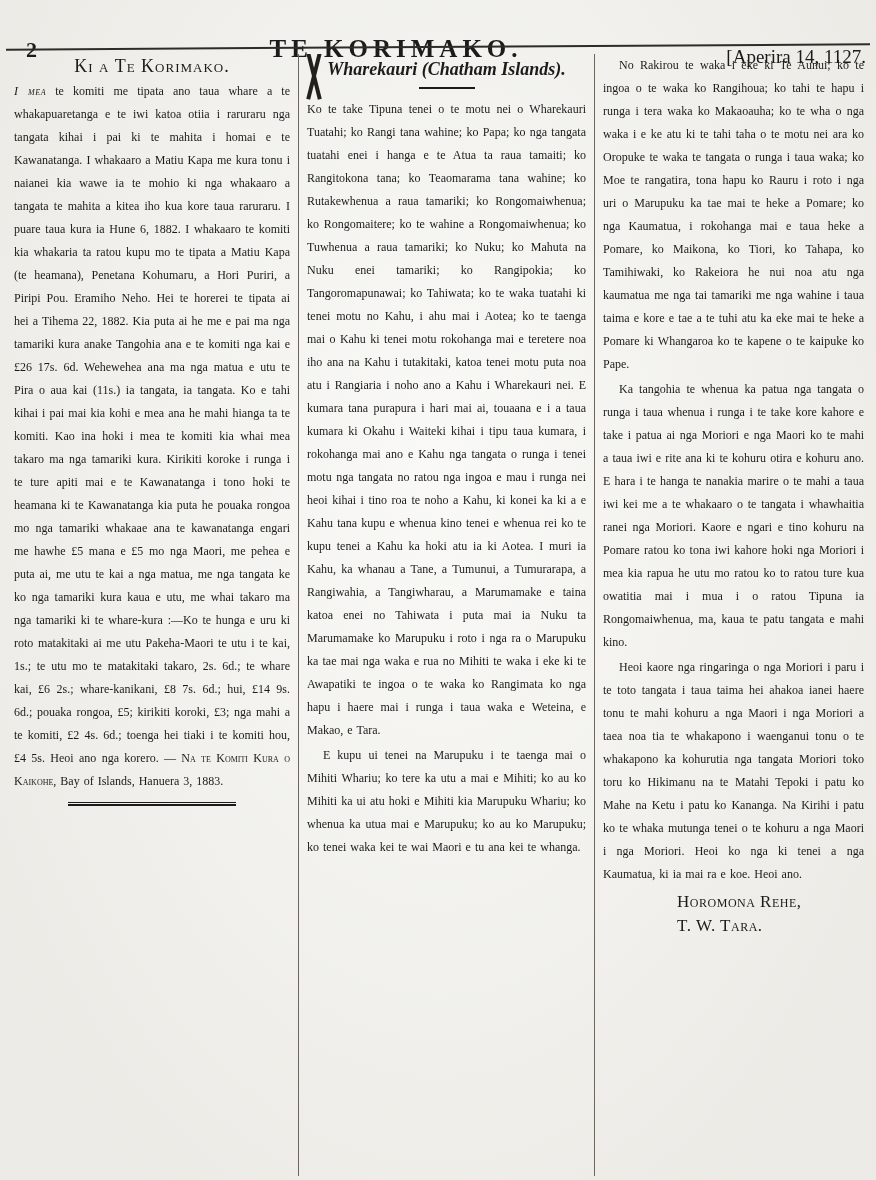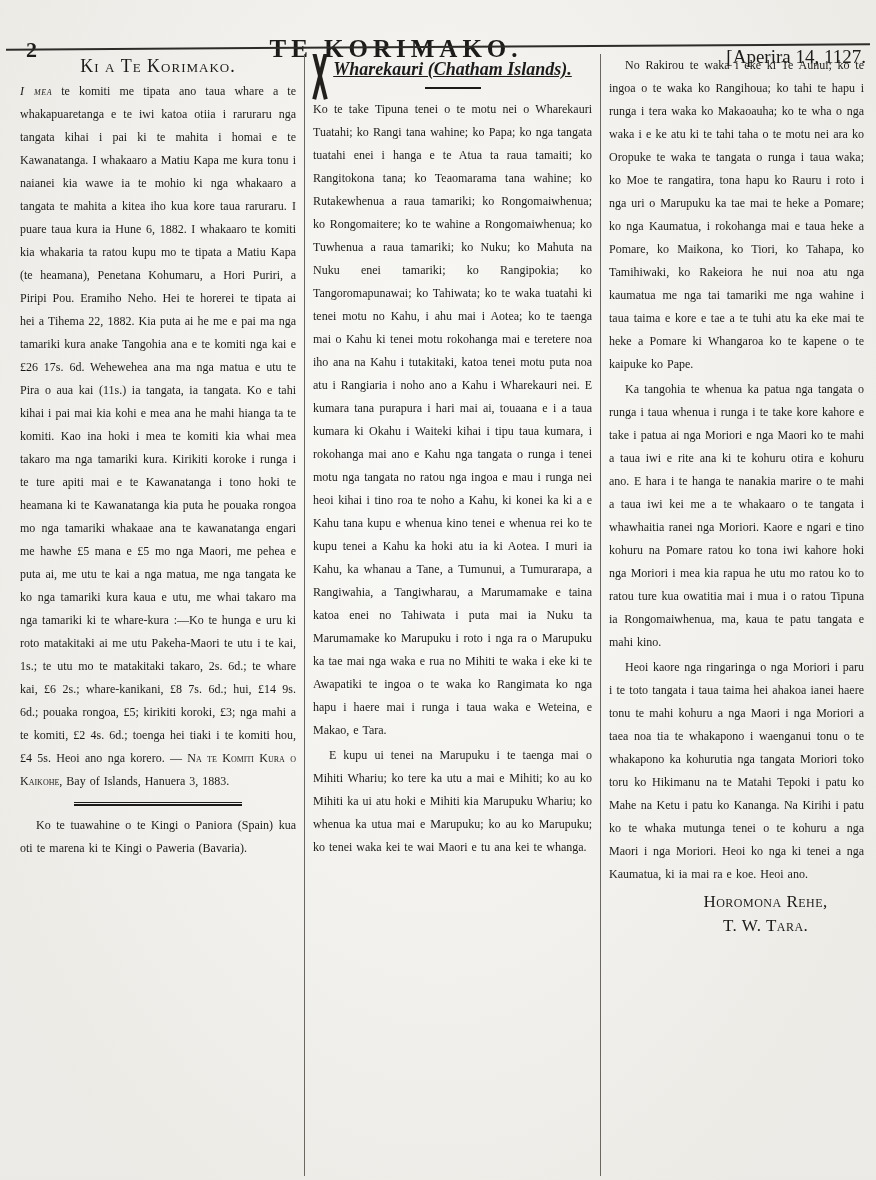--- a/index.html
+++ b/index.html
@@ -41,21 +41,21 @@
   .head-rule {
     height: 0;
     border-top: 2px solid #2e2c29;
     margin: 4px 6px 0 6px;
     transform: rotate(-0.35deg);
   }
   
   .columns {
     display: flex;
     height: 1128px;
-    padding: 6px 4px 0 12px;
+    padding: 6px 4px 0 6px;
   }
   .col {
     overflow: hidden;
     padding: 0 8px;
   }
   .col-1 { width: 292px; }
   .col-2 { width: 296px; border-left: 1px solid #6a675f; }
   .col-3 { width: 274px; border-left: 1px solid #6a675f; flex: 1; }
   p.body {
     font-size: 12px;
@@ -85,21 +85,20 @@
   }
   
   .heading-wrap { position: relative; margin: 4px 0 0 0; }
   .article-heading-italic {
     text-align: center;
     font-size: 18px;
     font-style: italic;
     font-weight: bold;
     line-height: 22px;
     padding: 0 18px;
-    text-decoration: underline;
   }
   .heading-rule {
     width: 56px;
     border-top: 2px solid #1c1b19;
     margin: 7px auto 9px auto;
   }
   .x-mark {
     position: absolute;
     left: -6px; top: -6px;
     width: 26px; height: 48px;
@@ -114,21 +113,21 @@
   .x-mark::before { transform: rotate(14deg); }
   .x-mark::after  { transform: rotate(-14deg); }
   
   .signatures { margin-top: 4px; padding-right: 14px; text-align: center; }
   .sig {
     font-variant: small-caps;
     font-size: 17px;
     line-height: 24px;
     letter-spacing: 0.5px;
     margin-left: 30%;
-    text-align: center;
+    text-align: left;
   }
   .gap { height: 2px; }
 </style>
 </head>
 <body>
 
 <div class="page">
 
   <div class="masthead-row">
     <div class="page-number">2</div>
@@ -136,21 +135,20 @@
     <div class="issue-date">[Aperira 14, 1127.</div>
   </div>
   <div class="head-rule"></div>
 
   <div class="columns">
 
     <div class="col col-1">
       <h2 class="article-heading">Ki a Te Korimako.</h2>
       <p class="body"><span class="lead">I mea</span><span> te komiti me tipata ano taua whare a te whakapuaretanga e te iwi katoa otiia i raruraru nga tangata kihai i pai ki te mahita i homai e te Kawanatanga. I whakaaro a Matiu Kapa me kura tonu i naianei kia wawe ia te mohio ki nga whakaaro a tangata te mahita a kitea iho kua kore taua raruraru. I puare taua kura ia Hune 6, 1882. I whakaaro te komiti kia whakaria ta ratou kupu mo te tipata a Matiu Kapa (te heamana), Penetana Kohumaru, a Hori Puriri, a Piripi Pou. Eramiho Neho. Hei te horerei te tipata ai hei a Tihema 22, 1882. Kia puta ai he me e pai ma nga tamariki kura anake Tangohia ana e te komiti nga kai e £26 17s. 6d. Wehewehea ana ma nga matua e utu te Pira o aua kai (11s.) ia tangata, ia tangata. Ko e tahi kihai i pai mai kia kohi e mea ana he mahi hianga ta te komiti. Kao ina hoki i mea te komiti kia whai mea takaro ma nga tamariki kura. Kirikiti koroke i runga i te ture apiti mai e te Kawanatanga i tono hoki te heamana ki te Kawanatanga kia puta he pouaka rongoa mo nga tamariki whakaae ana te kawanatanga engari me hawhe £5 mana e £5 mo nga Maori, me pehea e puta ai, me utu te kai a nga matua, me nga tangata ke ko nga tamariki kura kaua e utu, me whai takaro ma nga tamariki ki te whare-kura :—Ko te hunga e uru ki roto matakitaki ai me utu Pakeha-Maori te utu i te kai, 1s.; te utu mo te matakitaki takaro, 2s. 6d.; te whare kai, £6 2s.; whare-kanikani, £8 7s. 6d.; hui, £14 9s. 6d.; pouaka rongoa, £5; kirikiti koroki, £3; nga mahi a te komiti, £2 4s. 6d.; toenga hei tiaki i te komiti hou, £4 5s. Heoi ano nga korero. — </span><span class="smallcaps">Na te Komiti Kura o Kaikohe</span><span>, Bay of Islands, Hanuera 3, 1883.</span></p>
       <div class="double-rule"></div>
-      <p class="body indent">Ko te tuawahine o te Kingi o Paniora (Spain) kua oti te marena ki te Kingi o Paweria (Bavaria).</p>
     </div>
 
     <div class="col col-2">
       <div class="heading-wrap">
         <div class="x-mark"></div>
         <h2 class="article-heading-italic">Wharekauri (Chatham Islands).</h2>
       </div>
       <div class="heading-rule"></div>
       <p class="body">Ko te take Tipuna tenei o te motu nei o Wharekauri Tuatahi; ko Rangi tana wahine; ko Papa; ko nga tangata tuatahi enei i hanga e te Atua ta raua tamaiti; ko Rangitokona tana; ko Teaomarama tana wahine; ko Rutakewhenua a raua tamariki; ko Rongomaiwhenua; ko Rongomaitere; ko te wahine a Rongomaiwhenua; ko Tuwhenua a raua tamariki; ko Nuku; ko Mahuta na Nuku enei tamariki; ko Rangipokia; ko Tangoromapunawai; ko Tahiwata; ko te waka tuatahi ki tenei motu no Kahu, i ahu mai i Aotea; ko te taenga mai o Kahu ki tenei motu rokohanga mai e teretere noa iho ana na Kahu i tutakitaki, katoa tenei motu puta noa atu i Rangiaria i noho ano a Kahu i Wharekauri nei. E kumara tana purapura i hari mai ai, touaana e i a taua kumara ki Okahu i Waiteki kihai i tipu taua kumara, i rokohanga mai ano e Kahu nga tangata o runga i tenei motu nga tangata no ratou nga ingoa e mau i runga nei heoi kihai i tino roa te noho a Kahu, ki konei ka ki a e Kahu tana kupu e whenua kino tenei e whenua rei ko te kupu tenei a Kahu ka hoki atu ia ki Aotea. I muri ia Kahu, ka whanau a Tane, a Tumunui, a Tumurarapa, a Rangiwahia, a Tangiwharau, a Marumamake e taina katoa enei no Tahiwata i puta mai ia Nuku ta Marumamake ko Marupuku i roto i nga ra o Marupuku ka tae mai nga waka e rua no Mihiti te waka i eke ki te Awapatiki te ingoa o te waka ko Rangimata ko nga hapu i haere mai i runga i taua waka e Weteina, e Makao, e Tara.</p>
       <div class="gap"></div>

